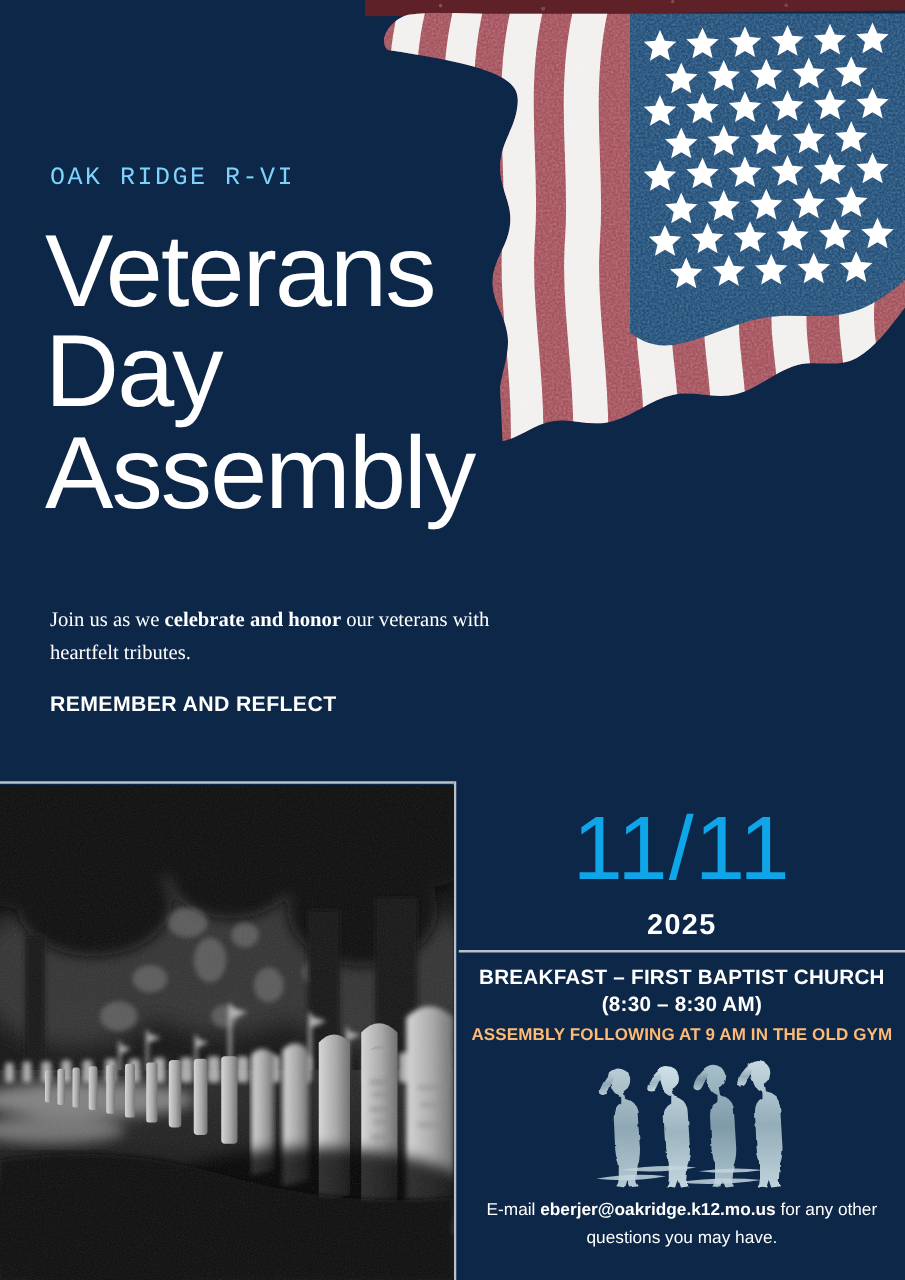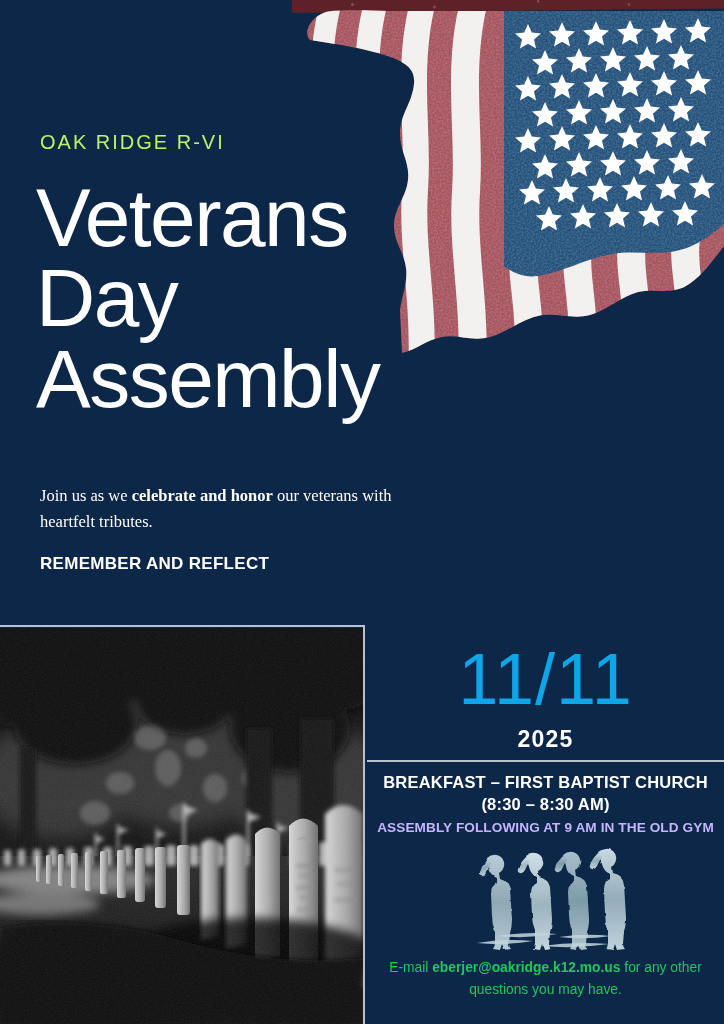--- a/index.html
+++ b/index.html
@@ -56,22 +56,23 @@
     height: 430px;
   }
 
   
   .eyebrow {
     position: absolute;
     left: 40px;
     top: 131px;
     font-size: 20px;
     letter-spacing: 2.0px;
-    color: #bef264;
+    color: #7dd3fc;
     font-weight: 400;
+    font-family: Liberation Mono, monospace;
   }
   .headline {
     position: absolute;
     left: 36px;
     top: 178px;
     width: 440px;
     font-size: 82px;
     line-height: 0.98;
     font-weight: 300;
     color: #ffffff;
@@ -176,41 +177,41 @@
     letter-spacing: 0.2px;
   }
   .detail-2 {
     position: absolute;
     left: 369px;
     top: 820px;
     width: 353px;
     text-align: center;
     font-size: 13.6px;
     font-weight: 700;
-    color: #c4b5fd;
+    color: #fdba74;
     letter-spacing: 0.1px;
   }
 
   .soldiers {
     position: absolute;
     left: 463px;
     top: 843px;
     width: 165px;
     height: 108px;
   }
 
   .contact {
     position: absolute;
     left: 382px;
     top: 957px;
     width: 327px;
     text-align: center;
     font-size: 13.8px;
     line-height: 1.6;
-    color: #22c55e;
+    color: #ffffff;
     font-weight: 400;
   }
   .contact b { font-weight: 700; }
 </style>
 </head>
 <body>
 
 <div id="poster">
 
   <div class="flag-wrap">

